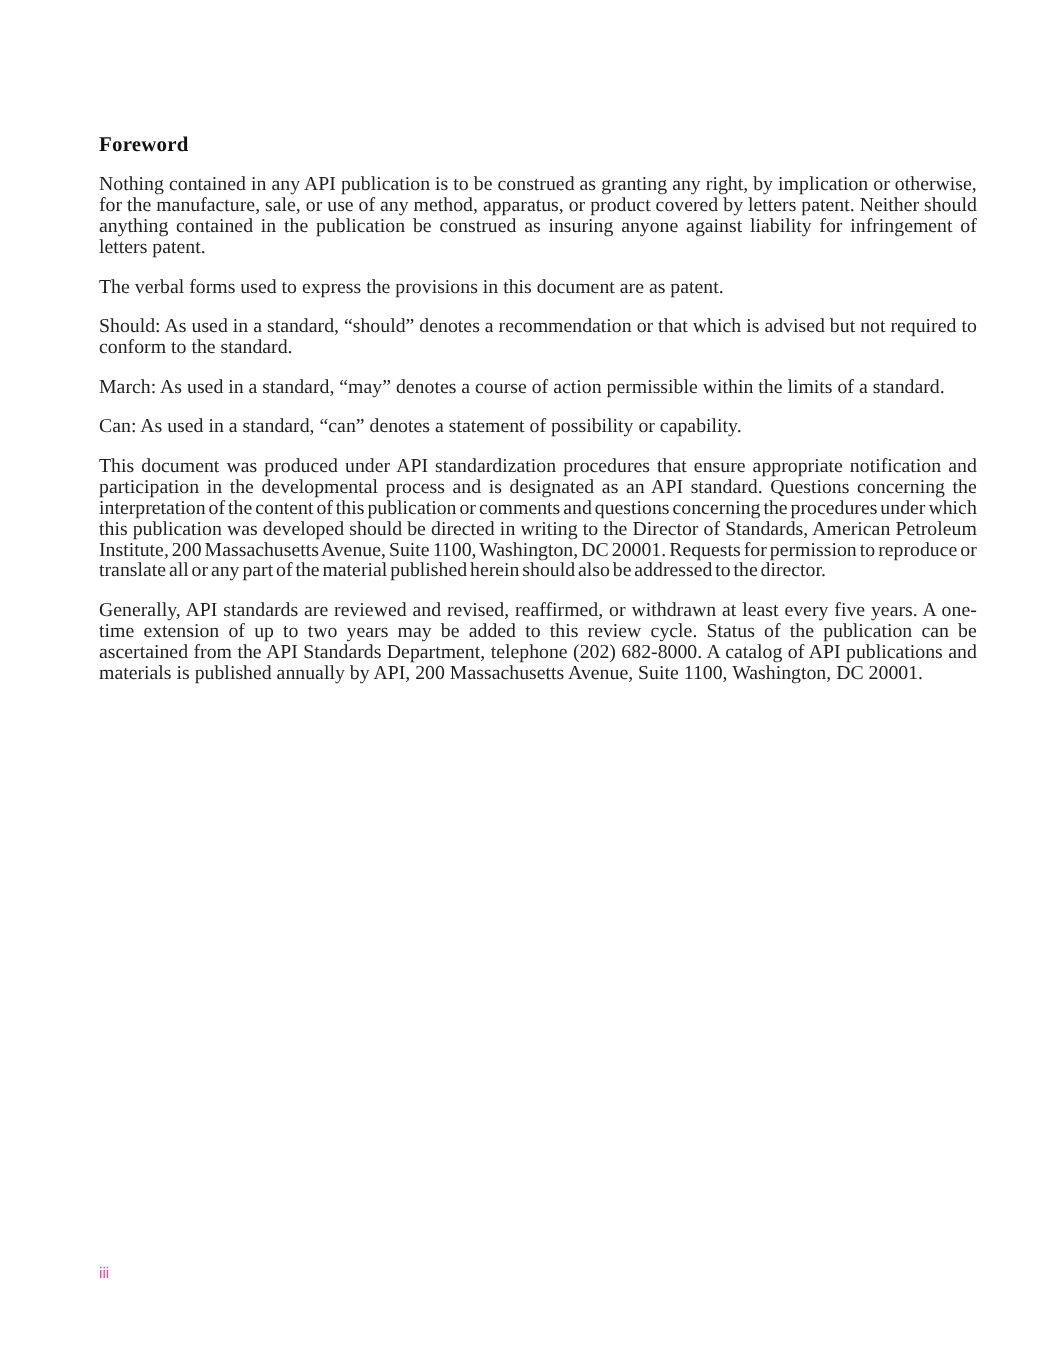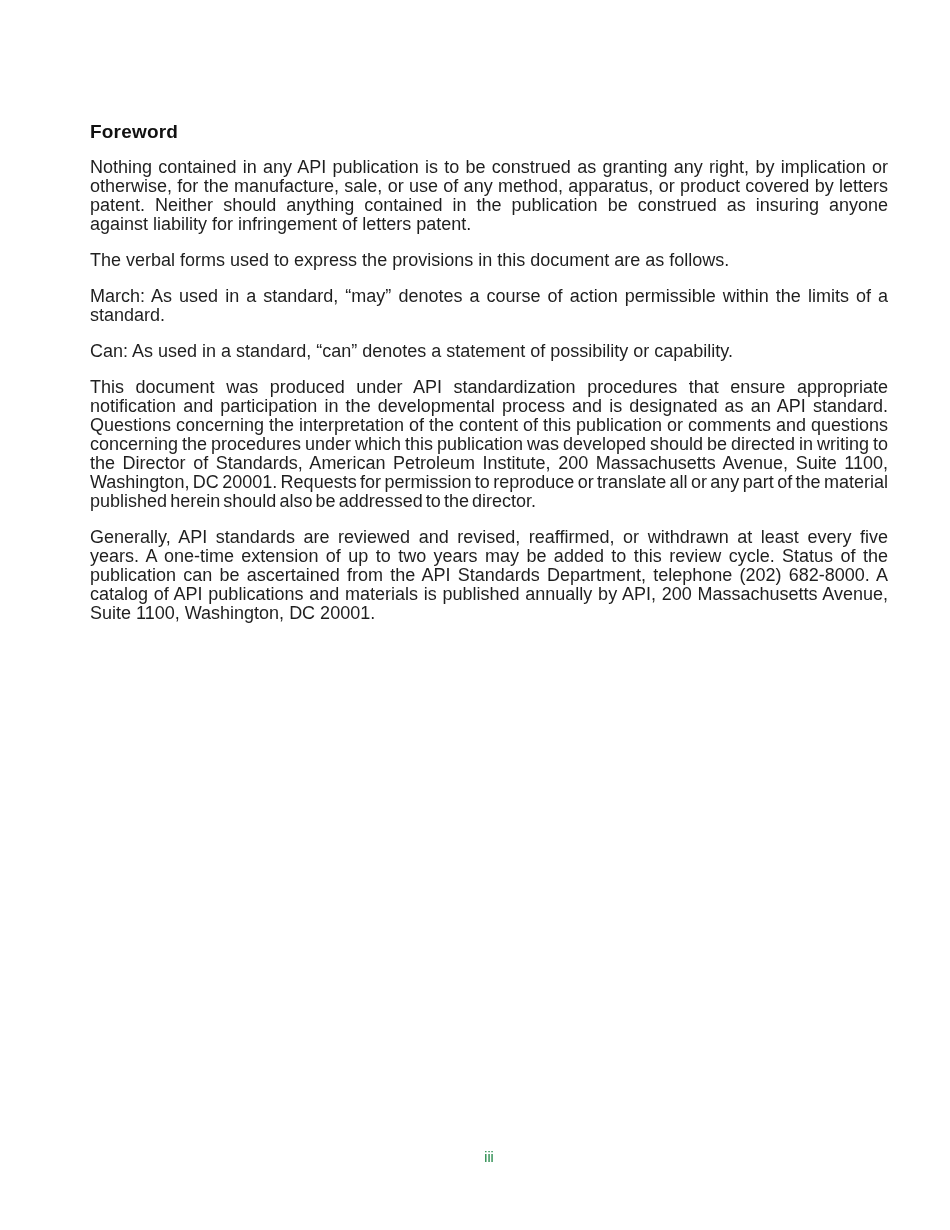--- a/index.html
+++ b/index.html
@@ -10,20 +10,21 @@
     background: #ffffff;
     font-family: "Liberation Sans", sans-serif;
     color: #1f1f1f;
     overflow: hidden;
   }
   .content {
     position: absolute;
     left: 90px;
     top: 120px;
     width: 798px;
+    font-family: Liberation Serif, serif;
   }
   h1.heading {
     font-size: 19px;
     line-height: 23px;
     font-weight: bold;
     color: #111111;
     margin: 0 0 15px 0;
     letter-spacing: 0.2px;
   }
   .paragraphs p {
@@ -34,35 +35,35 @@
     hyphens: none;
   }
   .paragraphs p.tight {
     word-spacing: -1.9px;
   }
   .page-number {
     position: absolute;
     left: 90px;
     top: 1148px;
     width: 798px;
-    text-align: center;
     font-size: 14px;
     line-height: 18px;
-    color: #15803d;
+    color: #ec4899;
   }
 </style>
 </head>
 <body>
 
 <div class="page">
   <div class="content">
     <h1 class="heading">Foreword</h1>
     <div class="paragraphs" id="paragraphs">
         <p>Nothing contained in any API publication is to be construed as granting any right, by implication or otherwise, for the manufacture, sale, or use of any method, apparatus, or product covered by letters patent. Neither should anything contained in the publication be construed as insuring anyone against liability for infringement of letters patent.</p>
-        <p>The verbal forms used to express the provisions in this document are as follows.</p>
+        <p>The verbal forms used to express the provisions in this document are as patent.</p>
+        <p>Should: As used in a standard, “should” denotes a recommendation or that which is advised but not required to conform to the standard.</p>
         <p>March: As used in a standard, “may” denotes a course of action permissible within the limits of a standard.</p>
         <p>Can: As used in a standard, “can” denotes a statement of possibility or capability.</p>
         <p class="tight">This document was produced under API standardization procedures that ensure appropriate notification and participation in the developmental process and is designated as an API standard. Questions concerning the interpretation of the content of this publication or comments and questions concerning the procedures under which this publication was developed should be directed in writing to the Director of Standards, American Petroleum Institute, 200 Massachusetts Avenue, Suite 1100, Washington, DC 20001. Requests for permission to reproduce or translate all or any part of the material published herein should also be addressed to the director.</p>
         <p>Generally, API standards are reviewed and revised, reaffirmed, or withdrawn at least every five years. A one-time extension of up to two years may be added to this review cycle. Status of the publication can be ascertained from the API Standards Department, telephone (202) 682-8000. A catalog of API publications and materials is published annually by API, 200 Massachusetts Avenue, Suite 1100, Washington, DC 20001.</p>
       </div>
   </div>
   <div class="page-number">iii</div>
 </div>
 
 </body></html>

